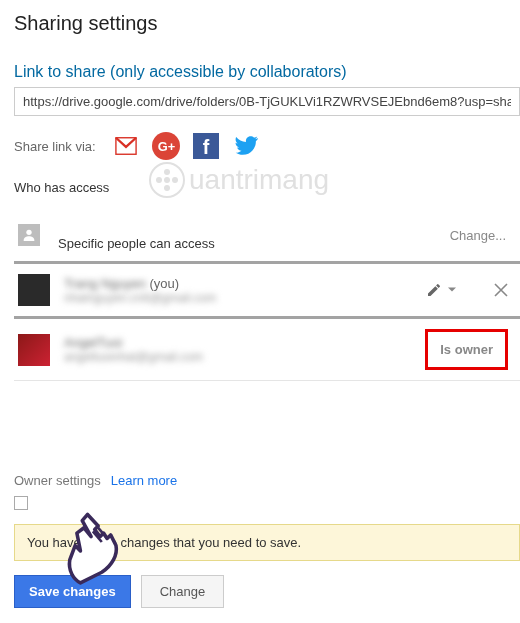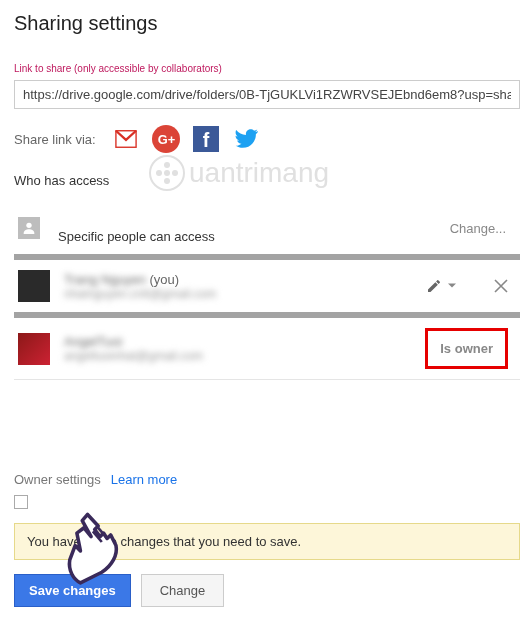--- a/index.html
+++ b/index.html
@@ -1,29 +1,29 @@
 <!DOCTYPE html>
 <html><head>
   <meta charset="utf-8">
   <style>
     * { box-sizing: border-box; margin: 0; padding: 0; }
     body { font-family: Arial, Helvetica, sans-serif; font-size: 13px; color: #333; width: 520px; background: #fff; padding: 12px 0 12px 14px; }
     .title { font-size: 20px; font-weight: 400; color: #222; margin-bottom: 28px; }
-    .label-row { font-size: 10px; color: #be185d; margin-bottom: 6px; }
+    .label-row { font-size: 16px; color: #0369a1; margin-bottom: 6px; }
     .link-input { width: 100%; padding: 6px 8px; border: 1px solid #ccc; font-size: 13px; color: #444; background: #fff; }
     .share-via { display: flex; align-items: center; margin: 16px 0 20px 0; }
     .share-via-label { color: #666; margin-right: 16px; }
     .social-icons { display: flex; gap: 12px; align-items: center; }
     .social-icon { width: 28px; height: 28px; display: flex; align-items: center; justify-content: center; cursor: pointer; }
     .who-heading { font-size: 13px; color: #333; margin-bottom: 14px; position: relative; }
     .watermark { position: absolute; left: 135px; top: -18px; color: #e0e0e0; font-size: 28px; font-weight: 400; pointer-events: none; display: flex; align-items: center; }
     .watermark-circle { width: 36px; height: 36px; border: 2px solid #e0e0e0; border-radius: 50%; margin-right: 4px; position: relative; }
     .watermark-circle::after { content: ""; position: absolute; top: 50%; left: 50%; width: 6px; height: 6px; background: #e0e0e0; border-radius: 50%; transform: translate(-50%,-50%); box-shadow: 0 -8px 0 #e0e0e0, 8px 0 0 #e0e0e0, 0 8px 0 #e0e0e0, -8px 0 0 #e0e0e0; }
     .access-row { display: flex; align-items: center; padding: 10px 4px; }
-    .access-row.border-top { border-top: 6px solid #a3a3a3; }
+    .access-row.border-top { border-top: 3px solid #a3a3a3; }
     .person-icon { width: 22px; height: 22px; background: #bdbdbd; margin-right: 18px; display: flex; align-items: center; justify-content: center; color: #fff; }
     .avatar { width: 32px; height: 32px; margin-right: 14px; background: #555; }
     .avatar.red { background: linear-gradient(135deg, #8c1818, #c23); }
     .avatar.dark { background: #2a2a2a; }
     .person-info { flex: 1; }
     .person-name { color: #666; font-size: 13px; filter: blur(3px); -webkit-filter: blur(3px); }
     .person-email { color: #999; font-size: 12px; filter: blur(3px); -webkit-filter: blur(3px); }
     .access-text { color: #333; font-size: 13px; flex: 1; margin-top: 17px; }
     .change-link { color: #888; font-size: 13px; cursor: pointer; margin-right: 10px; }
     .role-box { display: flex; align-items: center; gap: 10px; }

